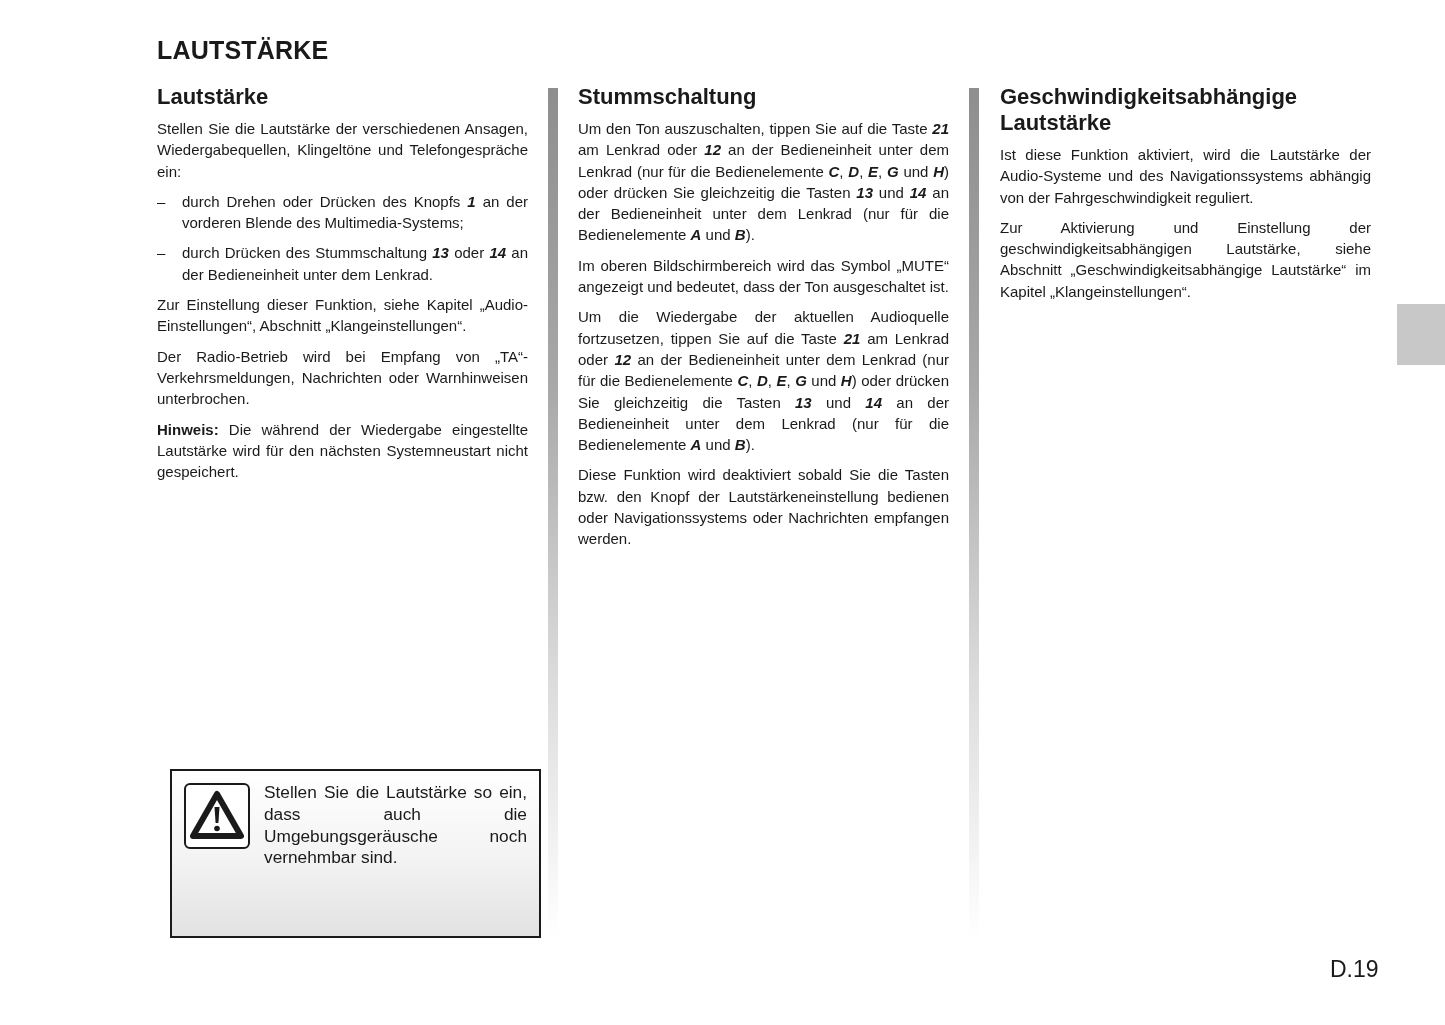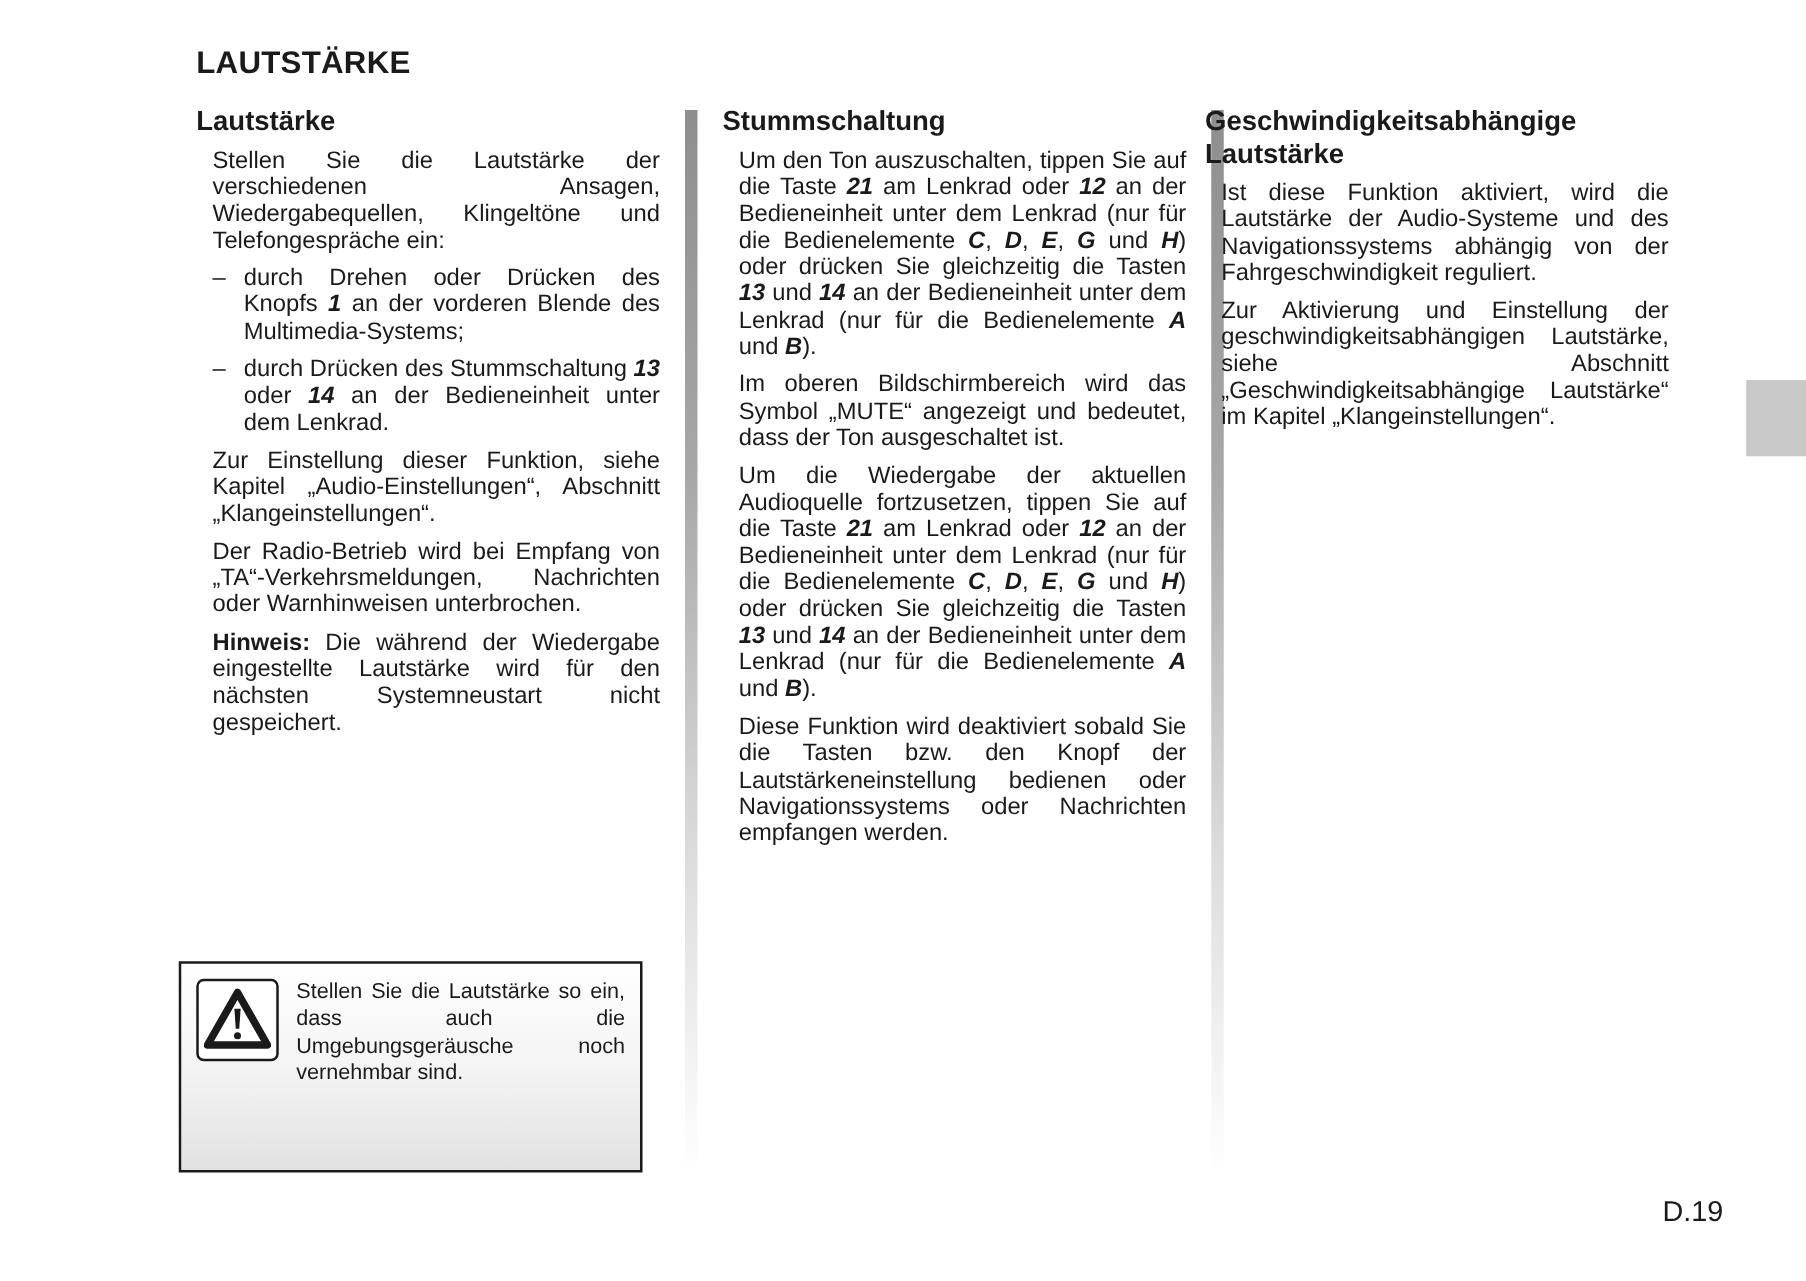--- a/index.html
+++ b/index.html
@@ -8,40 +8,40 @@
     background:#ffffff; color:#1a1a1a;
     font-family:"Liberation Sans", sans-serif;
   }
   .page-title {
     position:absolute; left:157px; top:36px;
     font-size:25px; font-weight:bold; letter-spacing:0.2px; margin:0;
   }
   .col { position:absolute; top:84px; width:371px; }
   .col1 { left:157px; }
   .col2 { left:578px; }
-  .col3 { left:964px; }
+  .col3 { left:1000px; }
   .divider {
     position:absolute; top:88px; width:10px; height:850px;
     background:linear-gradient(to bottom, #8e8e8e 0%, #a8a8a8 35%, #dcdcdc 70%, #ffffff 100%);
   }
   .div1 { left:548px; }
   .div2 { left:969px; }
   h2 {
     font-size:22px; font-weight:bold; margin:0 0 8px 0; line-height:26px;
   }
   p, li {
-    font-size:19px; line-height:21.3px; margin:0 0 9px 13px; text-align:justify;
+    font-size:15px; line-height:21.3px; margin:0 0 9px 0; text-align:justify;
   }
   ul { list-style:none; padding:0; margin:0 0 9px 0; }
   li { position:relative; padding-left:25px; margin-bottom:9px; }
   li .dash { position:absolute; left:0; top:0; }
   .bi { font-weight:bold; font-style:italic; }
   .b { font-weight:bold; }
   .warn-box {
-    position:absolute; left:143px; top:769px; width:367px; height:165px;
+    position:absolute; left:170px; top:769px; width:367px; height:165px;
     border:2px solid #1a1a1a;
     background:linear-gradient(to bottom, #ffffff 0%, #f4f4f4 50%, #e2e2e2 100%);
   }
   .warn-icon {
     position:absolute; left:12px; top:12px; width:62px; height:62px;
     border:2.5px solid #1a1a1a; border-radius:6px; background:#fff;
   }
   .warn-icon svg { position:absolute; left:4px; top:5px; }
   .warn-text {
     position:absolute; left:92px; top:11px; width:263px;

